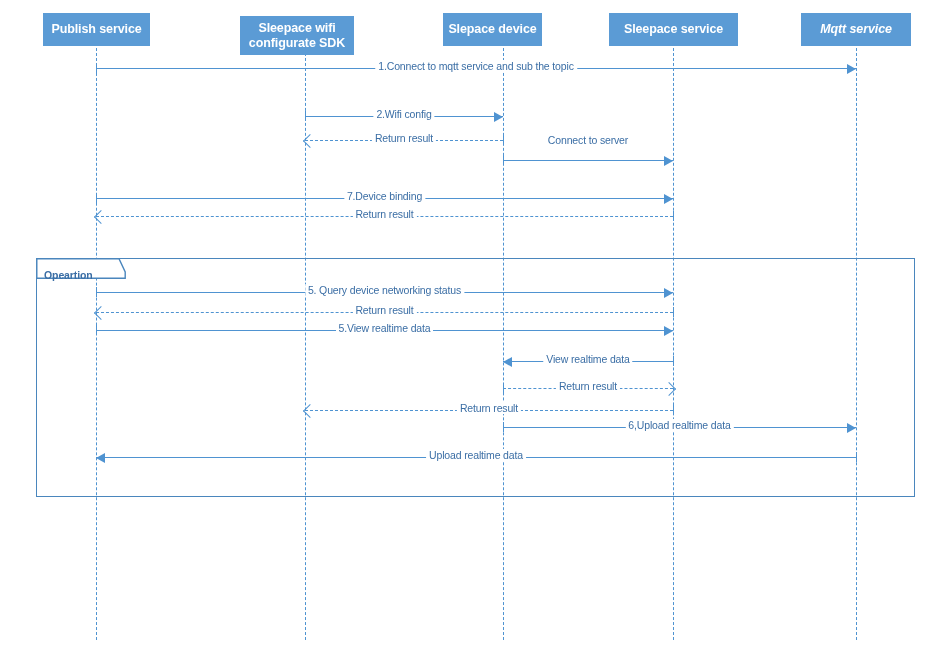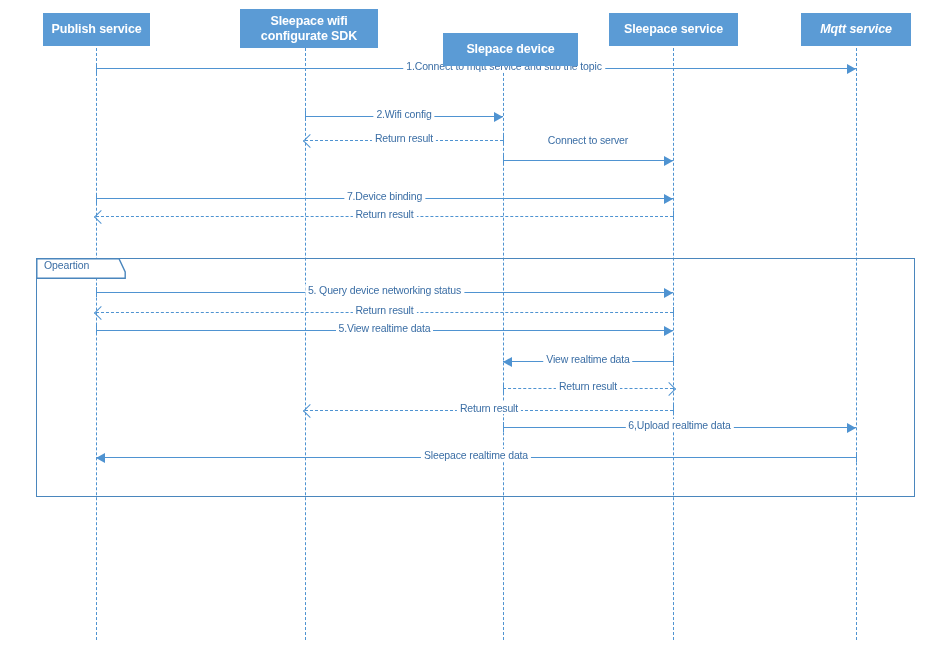--- a/index.html
+++ b/index.html
@@ -100,23 +100,23 @@
   .frame-label-shape {
     position: absolute;
     left: 0;
     top: 0;
     width: 100%;
     height: 100%;
   }
   .frame-label-text {
     position: absolute;
     left: 8px;
-    top: 1px;
+    top: 11px;
     font-size: 10.5px;
-    font-weight: normal;
+    font-weight: bold;
     color: #3b6ea5;
     letter-spacing: -0.1px;
   }
 </style>
 </head>
 <body>
 
 <div id="canvas">
   <div id="lifelines-layer">
       <div class="lifeline" style="left: 96px; top: 48px; height: 592px;"></div>
@@ -131,21 +131,21 @@
         <svg class="frame-label-shape" viewBox="0 0 90 21" preserveAspectRatio="none">
           <path d="M 0.8 0.8 L 83 0.8 L 89.2 14 L 89.2 20.2 L 0.8 20.2 Z" fill="#ffffff" stroke="#4a86bd" stroke-width="1.4"></path>
         </svg>
         <div class="frame-label-text">Opeartion</div>
       </div>
     </div>
   <div id="messages-layer">
       <div class="msg-line" style="left: 96px; top: 68px; width: 760px;"></div>
       <div class="msg-stub" style="left: 96px; top: 63px; height: 10px;"></div>
       <div class="arrowhead-solid right" style="top: 63.5px; left: 847px;"></div>
-      <div class="msg-label" style="left: 476px; top: 60px; margin-left: 28px;">1.Connect to mqtt service and sub the topic</div>
+      <div class="msg-label" style="left: 476px; top: 60px;">1.Connect to mqtt service and sub the topic</div>
       <div class="msg-line" style="left: 305px; top: 116px; width: 198px;"></div>
       <div class="msg-stub" style="left: 305px; top: 111px; height: 10px;"></div>
       <div class="arrowhead-solid right" style="top: 111.5px; left: 494px;"></div>
       <div class="msg-label" style="left: 404px; top: 108px;">2.Wifi config</div>
       <div class="msg-line dashed" style="left: 305px; top: 140px; width: 198px;"></div>
       <div class="msg-stub" style="left: 503px; top: 135px; height: 10px;"></div>
       <div class="arrowhead-open left" style="top: 135.5px; left: 305px;"></div>
       <div class="msg-label" style="left: 404px; top: 132px;">Return result</div>
       <div class="msg-line" style="left: 503px; top: 160px; width: 170px;"></div>
       <div class="msg-stub" style="left: 503px; top: 155px; height: 10px;"></div>
@@ -183,30 +183,30 @@
       <div class="msg-stub" style="left: 673px; top: 405px; height: 10px;"></div>
       <div class="arrowhead-open left" style="top: 405.5px; left: 305px;"></div>
       <div class="msg-label" style="left: 489px; top: 402px;">Return result</div>
       <div class="msg-line" style="left: 503px; top: 427px; width: 353px;"></div>
       <div class="msg-stub" style="left: 503px; top: 422px; height: 10px;"></div>
       <div class="arrowhead-solid right" style="top: 422.5px; left: 847px;"></div>
       <div class="msg-label" style="left: 679.5px; top: 419px;">6,Upload realtime data</div>
       <div class="msg-line" style="left: 96px; top: 457px; width: 760px;"></div>
       <div class="msg-stub" style="left: 856px; top: 452px; height: 10px;"></div>
       <div class="arrowhead-solid left" style="top: 452.5px; left: 96px;"></div>
-      <div class="msg-label" style="left: 476px; top: 449px;">Sleepace realtime data</div>
+      <div class="msg-label" style="left: 476px; top: 449px;">Upload realtime data</div>
     </div>
   <div id="participants-layer">
       <div class="participant-box" style="left: 43px; top: 13px; width: 107px; height: 33px;">
         <span>Publish service</span>
       </div>
-      <div class="participant-box" style="left: 240px; top: 9px; width: 138px; height: 39px;">
+      <div class="participant-box" style="left: 240px; top: 16px; width: 114px; height: 39px;">
         <span>Sleepace wifi configurate SDK</span>
       </div>
-      <div class="participant-box" style="left: 443px; top: 13px; width: 135px; height: 33px; margin-top: 20px;">
+      <div class="participant-box" style="left: 443px; top: 13px; width: 99px; height: 33px;">
         <span>Slepace device</span>
       </div>
       <div class="participant-box" style="left: 609px; top: 13px; width: 129px; height: 33px; text-align: center;">
         <span>Sleepace service</span>
       </div>
       <div class="participant-box" style="left: 801px; top: 13px; width: 110px; height: 33px; font-style: italic;">
         <span>Mqtt service</span>
       </div>
     </div>
 </div>

